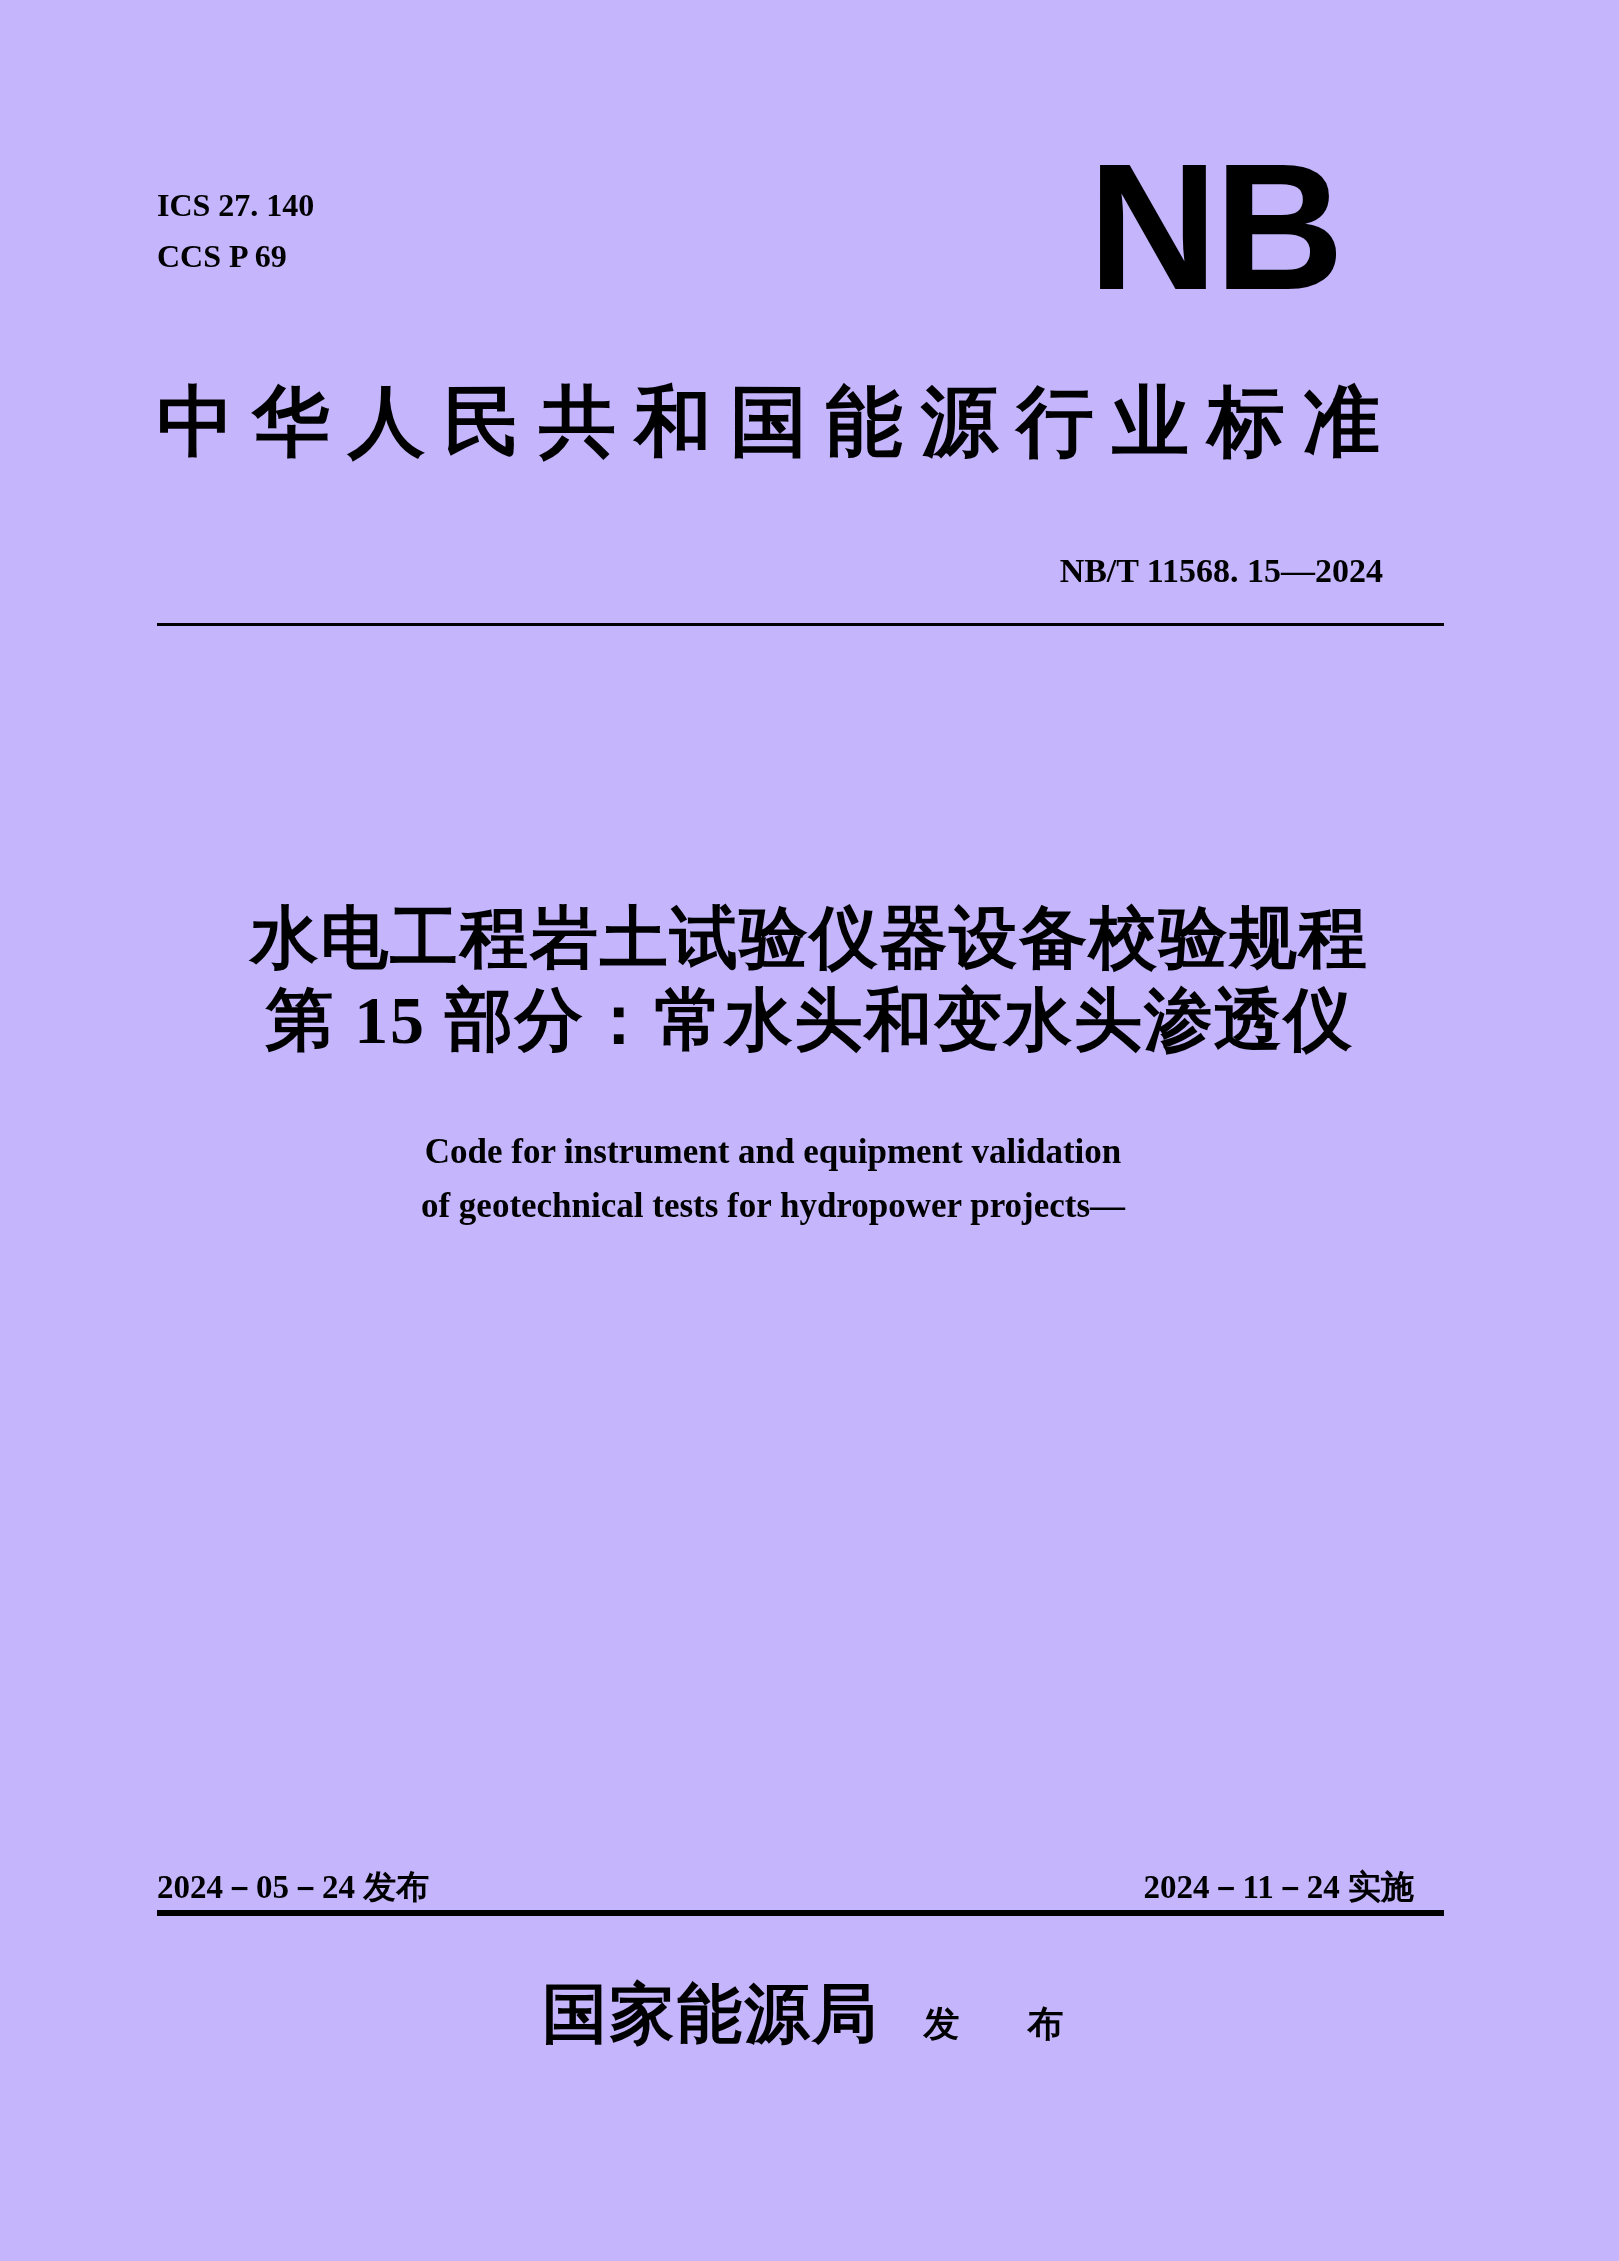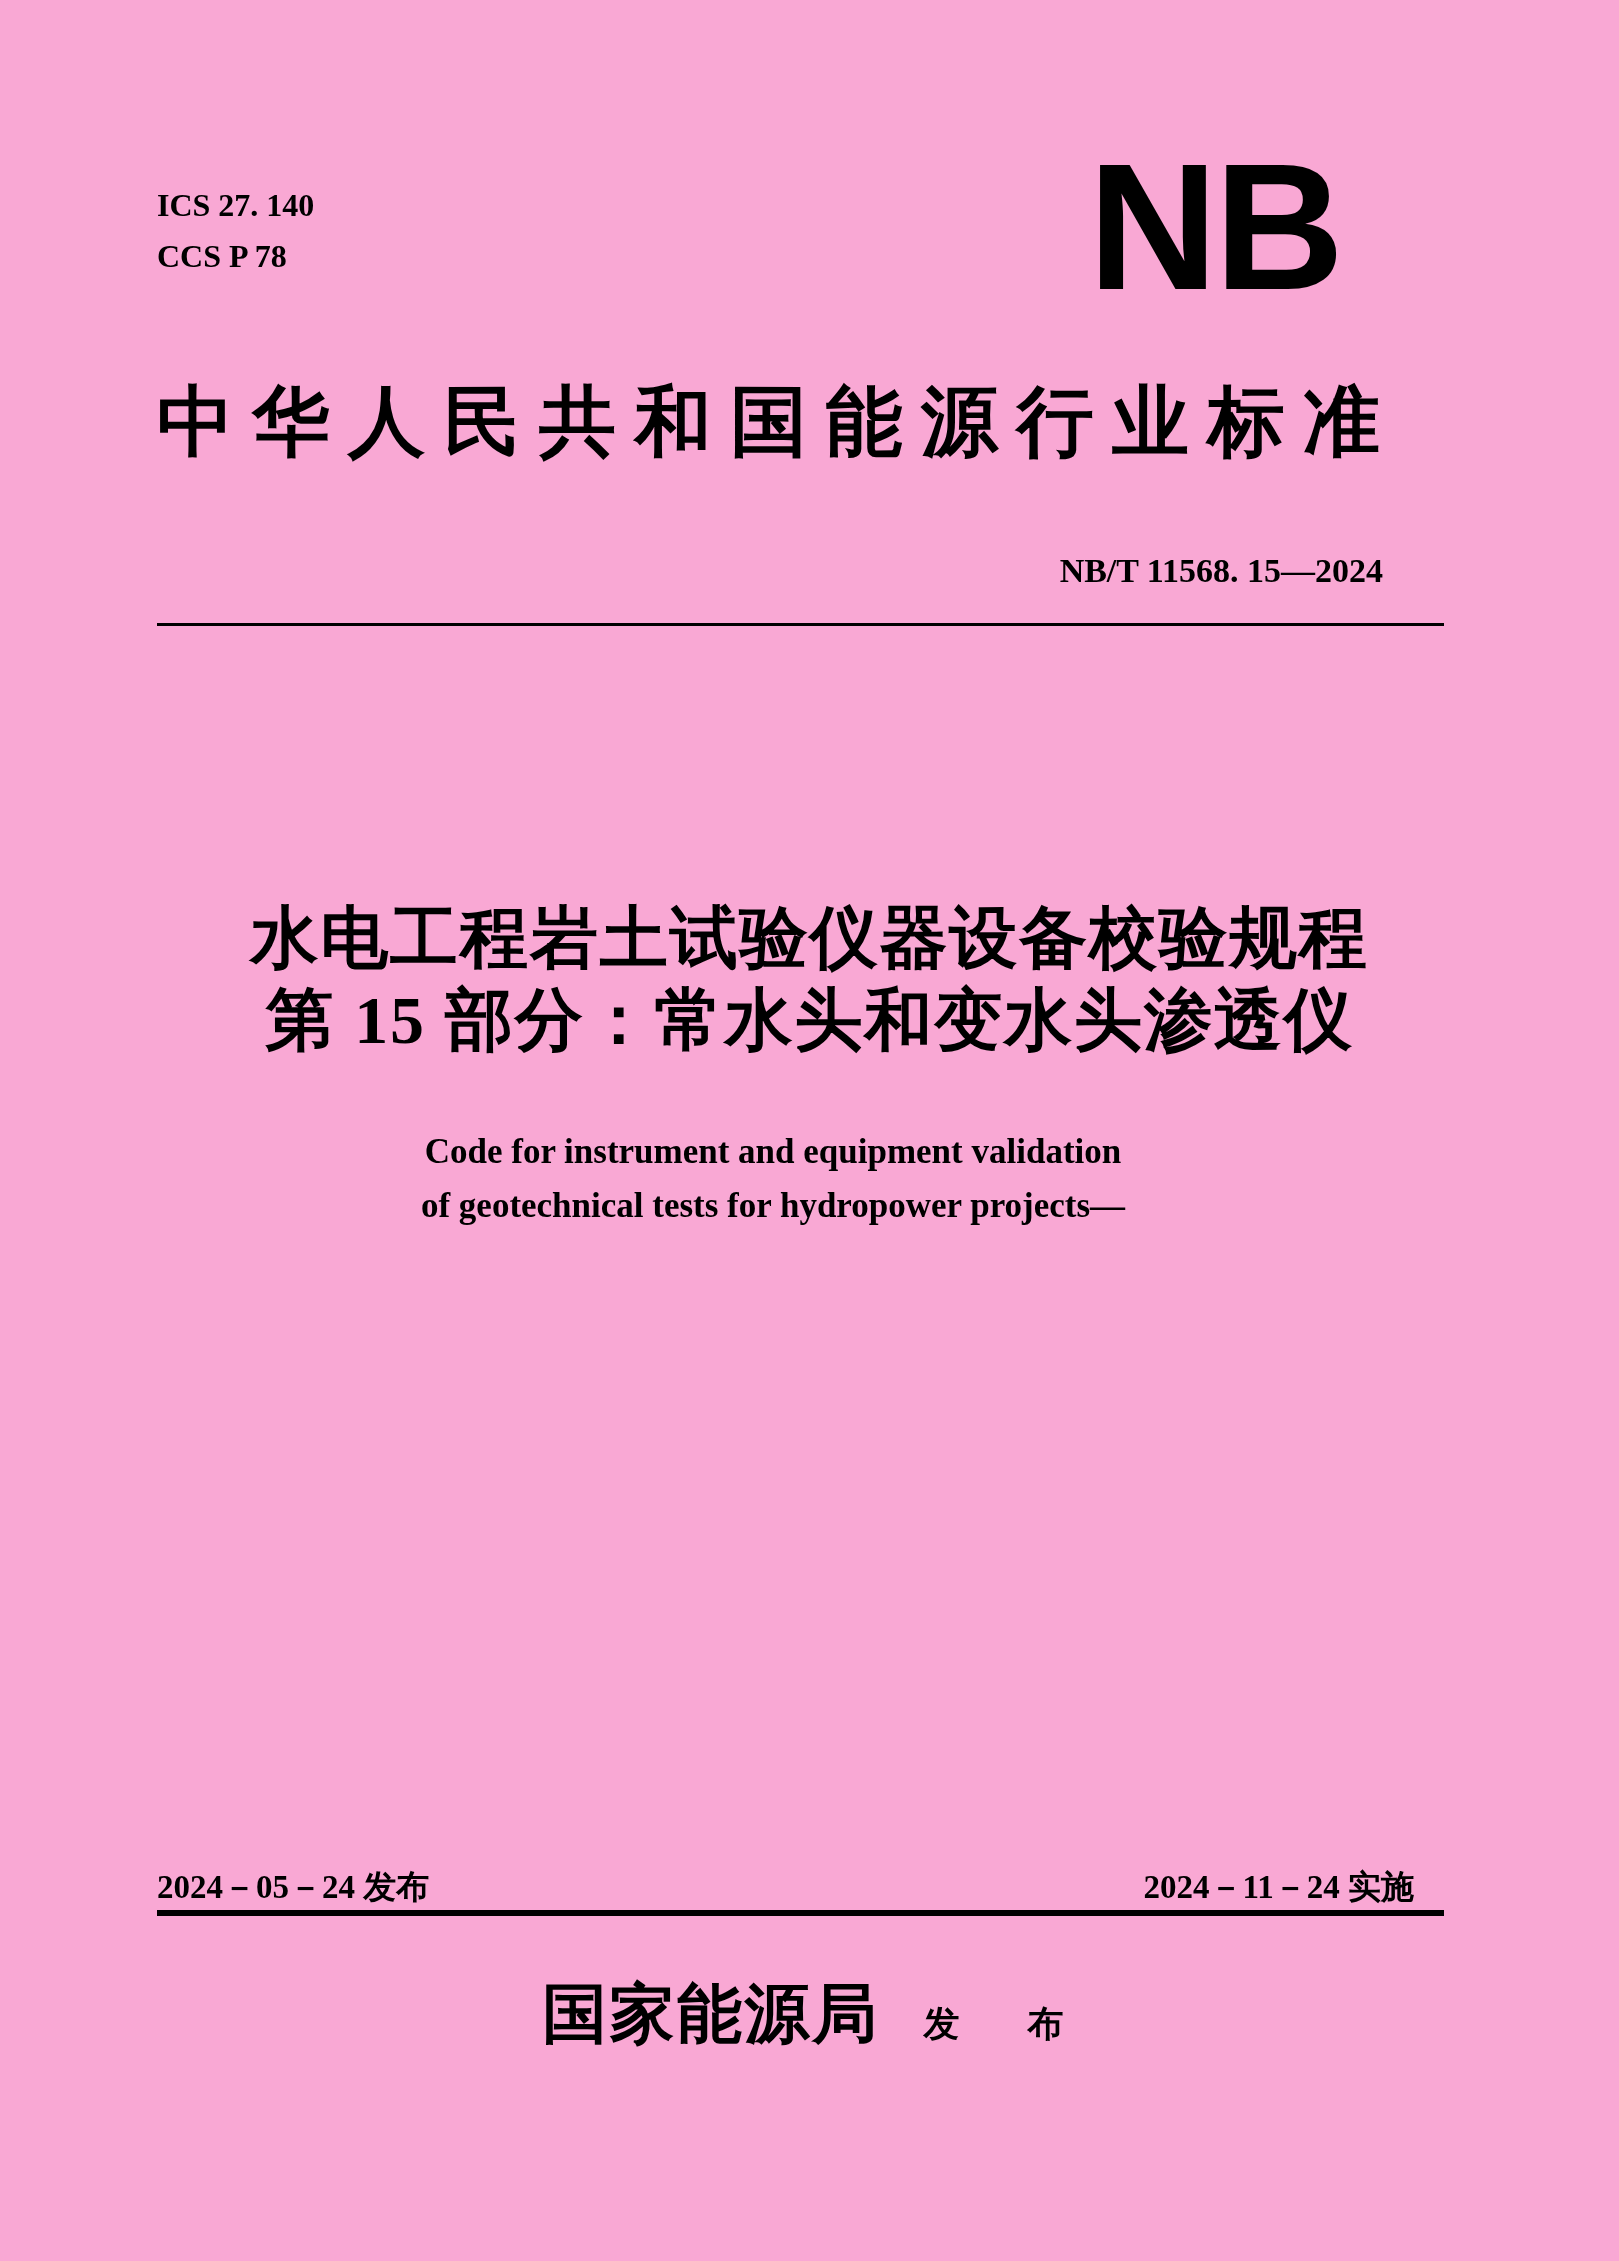--- a/index.html
+++ b/index.html
@@ -1,20 +1,20 @@
 <!DOCTYPE html>
 <html style="font-size:10px"><head>
 <meta charset="utf-8">
 <style>
   html, body { margin: 0; padding: 0; background: #888; }
   .page {
     position: relative;
     width: 1619px;
     height: 2261px;
-    background: #f9a8d4;
+    background: #c4b5fd;
     color: #000000;
     font-family: "Liberation Serif", "DejaVu Serif", serif;
     overflow: hidden;
   }
   .abs { position: absolute; }
 
   .ics-block {
     left: 157px; top: 180px;
     font-size: 32px; font-weight: bold;
     line-height: 51px; white-space: nowrap;
@@ -92,21 +92,21 @@
     margin-left: 44px;
   }
 </style>
 </head>
 <body>
 
 <div class="page">
 
   <div class="abs ics-block">
     <div>ICS 27. 140</div>
-    <div>CCS P 78</div>
+    <div>CCS P 69</div>
   </div>
 
   <div class="abs header-title">中华人民共和国能源行业标准</div>
 
   <div class="abs nb-logo">NB</div>
 
   <div class="abs std-number">NB/T 11568. 15—2024</div>
 
   <div class="abs rule-thin"></div>
 

